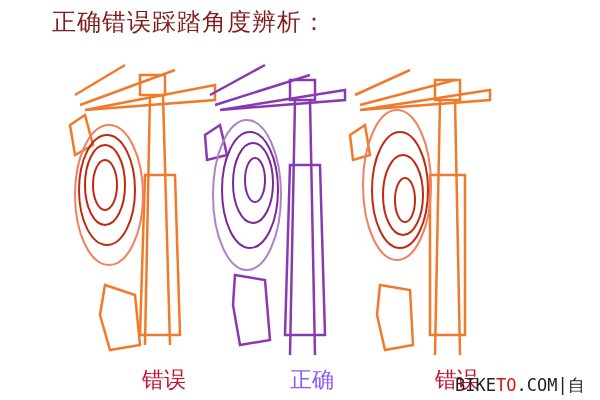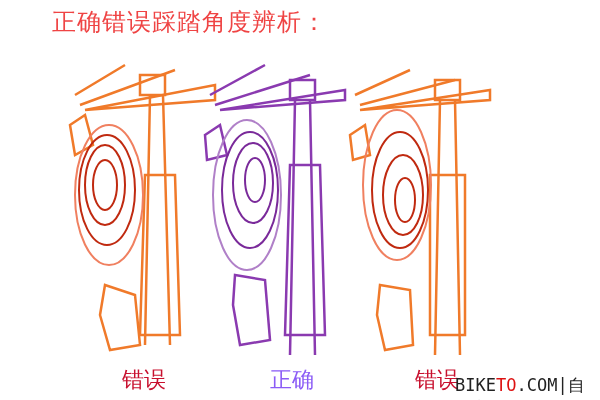--- a/index.html
+++ b/index.html
@@ -1,20 +1,20 @@
 <!DOCTYPE html>
 <html><head>
 <meta charset="utf-8">
 <style>
   html, body { margin:0; padding:0; }
   body { width:600px; height:400px; background:#ffffff; position:relative; overflow:hidden;
          font-family: "DejaVu Sans", sans-serif; }
-  .title { position:absolute; left:52px; top:6px; font-size:24px; color:#ef4444; font-family:"DejaVu Serif", serif; letter-spacing:1px; }
+  .title { position:absolute; left:52px; top:6px; font-size:24px; color:#7f1d1d; font-family:"DejaVu Serif", serif; letter-spacing:1px; }
   .fig { position:absolute; top:55px; width:160px; height:305px; }
-  .label { position:absolute; top:365px; font-size:22px; font-family:"DejaVu Serif", serif; }
+  .label { position:absolute; top:365px; font-size:22px; font-family:"DejaVu Serif", serif;margin-left:20px; }
   .wm { position:absolute; left:455px; top:374px; font-size:17px; font-family:"DejaVu Sans Mono", monospace; color:#222; }
   .wm .to { color:#d11; }
 </style>
 </head>
 <body>
 
 <div class="title">正确错误踩踏角度辨析：</div>
 
 <svg class="fig" style="left:65px" viewBox="0 0 160 305">
   <g fill="none" stroke="#f07a2a" stroke-width="2.5">

